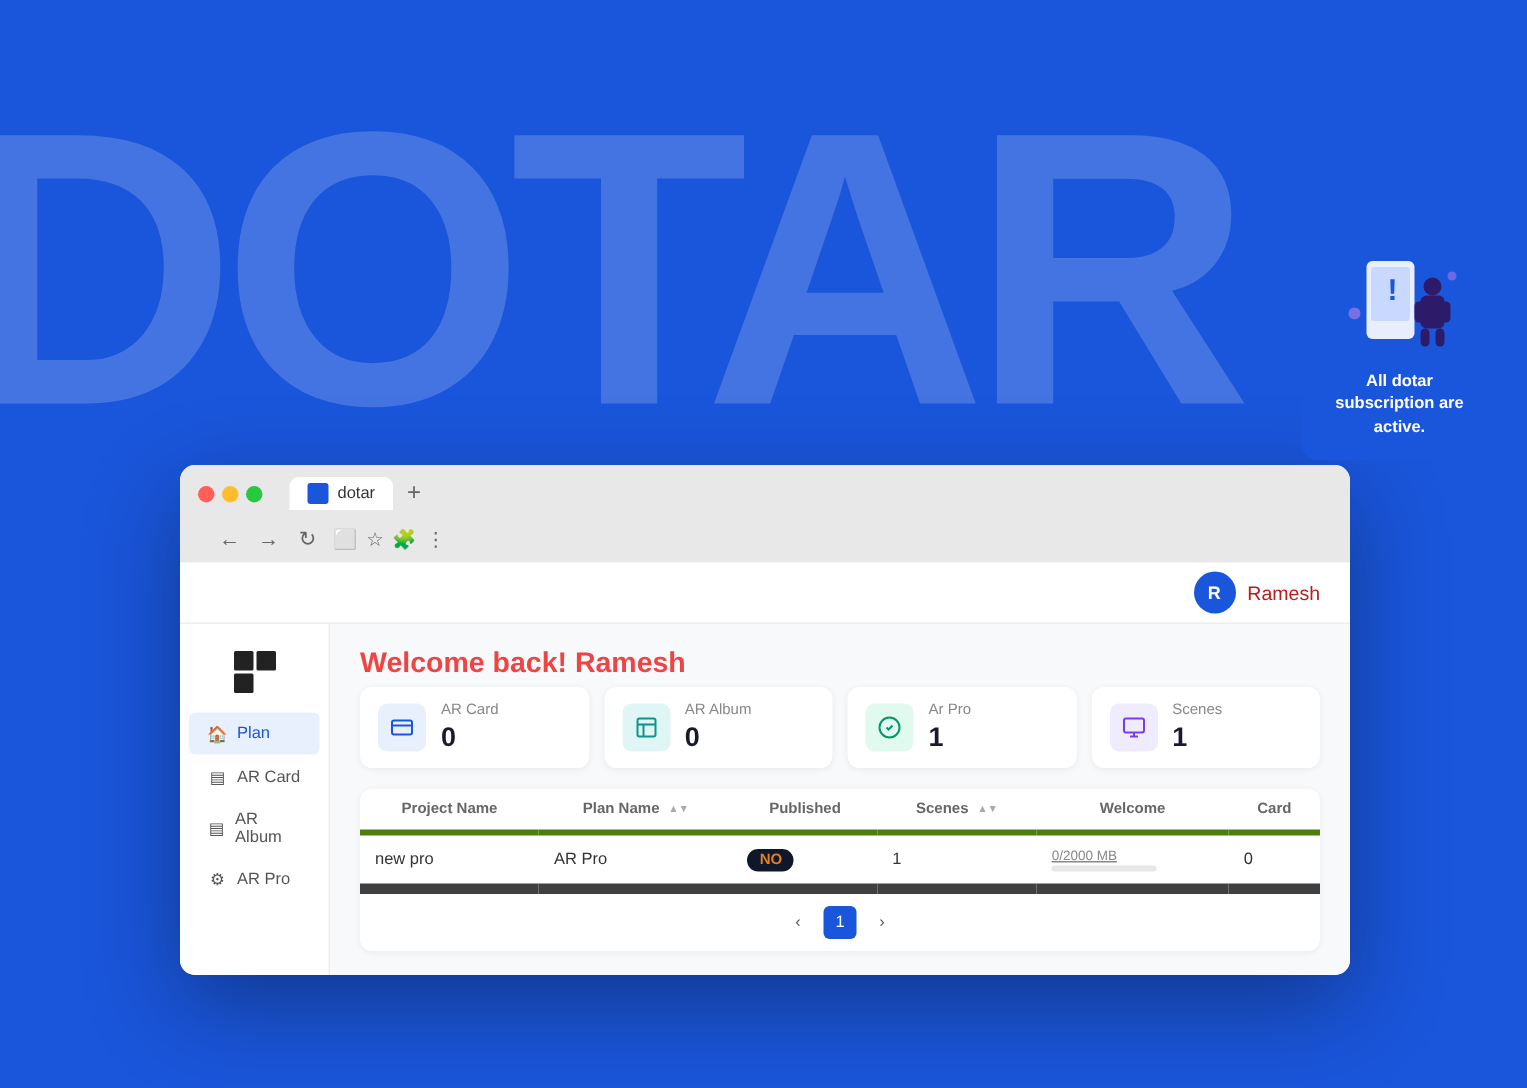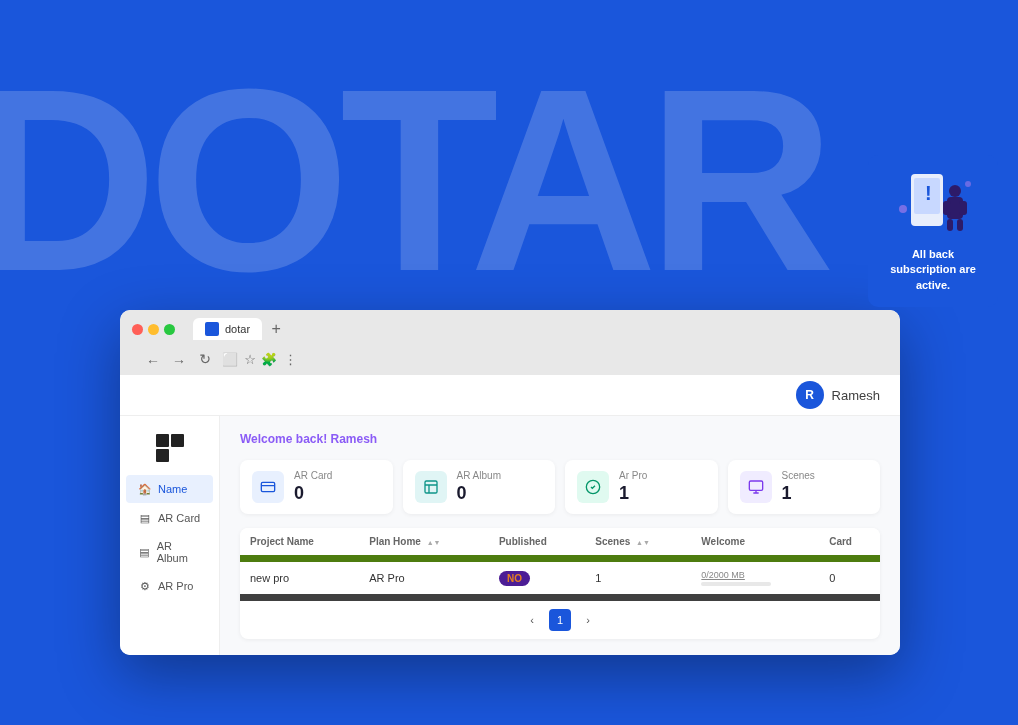--- a/index.html
+++ b/index.html
@@ -224,30 +224,30 @@
       color: #fff;
       display: flex;
       align-items: center;
       justify-content: center;
       font-size: 12px;
       font-weight: 600;
     }
 
     .username {
       font-size: 13px;
-      color: #404040;
+      color: #b91c1c;
       font-weight: 500;
     }
 
     
     .welcome-title {
-      font-size: 12px;
+      font-size: 19px;
       font-weight: 700;
-      color: #8b5cf6;
-      margin-bottom: 14px;
+      color: #ef4444;
+      margin-bottom: 4px;
     }
 
     
     .stats-row {
       display: flex;
       gap: 10px;
       margin-bottom: 14px;
     }
 
     .stat-card {
@@ -290,45 +290,45 @@
 
     .table {
       width: 100%;
       border-collapse: collapse;
       font-size: 11px;
     }
 
     .table th {
       background: #fff;
       padding: 8px 10px;
-      text-align: left;
+      text-align: center;
       color: #666;
       font-weight: 600;
       font-size: 10px;
-      border-bottom: 7px solid #4d7c0f;
+      border-bottom: 4px solid #4d7c0f;
     }
 
     .table td {
       padding: 8px 10px;
       color: #333;
       font-size: 11px;
       border-bottom: 7px solid #404040;
     }
 
     .sort-icons {
       display: inline-flex;
       flex-direction: column;
       margin-left: 3px;
       font-size: 7px;
       color: #aaa;
       vertical-align: middle;
     }
 
     .badge-no {
-      background: #4c1d95;
+      background: #0f172a;
       color: #e67e22;
       padding: 2px 8px;
       border-radius: 10px;
       font-size: 10px;
       font-weight: 600;
     }
 
     .storage-bar-wrap {
       width: 70px;
     }
@@ -454,21 +454,21 @@
           <div class="qr-icon">
             <div class="qr-cell"></div>
             <div class="qr-cell"></div>
             <div class="qr-cell"></div>
             <div class="qr-cell" style="background:#fff"></div>
           </div>
         </div>
 
         <div class="sidebar-item active">
           <span class="sidebar-item-icon">🏠</span>
-          <span>Name</span>
+          <span>Plan</span>
         </div>
         <div class="sidebar-item">
           <span class="sidebar-item-icon">▤</span>
           <span>AR Card</span>
         </div>
         <div class="sidebar-item">
           <span class="sidebar-item-icon">▤</span>
           <span>AR Album</span>
         </div>
         <div class="sidebar-item">
@@ -535,21 +535,21 @@
         </div>
 
         <div class="table-container">
           <table class="table">
             <thead>
               <tr>
                 <th>
                   <span>Project Name</span>
                 </th>
                 <th>
-                  <span>Plan Home</span>
+                  <span>Plan Name</span>
                   <span class="sort-icons">▲▼</span>
                 </th>
                 <th>
                   <span>Published</span>
                 </th>
                 <th>
                   <span>Scenes</span>
                   <span class="sort-icons">▲▼</span>
                 </th>
                 <th>
@@ -606,14 +606,14 @@
       <rect x="64" y="28" width="16" height="22" rx="4" fill="#2d1b69"></rect>
       <rect x="60" y="32" width="8" height="14" rx="3" fill="#2d1b69"></rect>
       <rect x="76" y="32" width="8" height="14" rx="3" fill="#2d1b69"></rect>
       <rect x="64" y="50" width="6" height="12" rx="3" fill="#2d1b69"></rect>
       <rect x="74" y="50" width="6" height="12" rx="3" fill="#2d1b69"></rect>
 
       <circle cx="20" cy="40" r="4" fill="#9f7aea" opacity="0.7"></circle>
       <circle cx="85" cy="15" r="3" fill="#9f7aea" opacity="0.6"></circle>
     </svg>
   </div>
-  <div class="sub-text">All back subscription are active.</div>
+  <div class="sub-text">All dotar subscription are active.</div>
 </div>
 
 </body></html>

